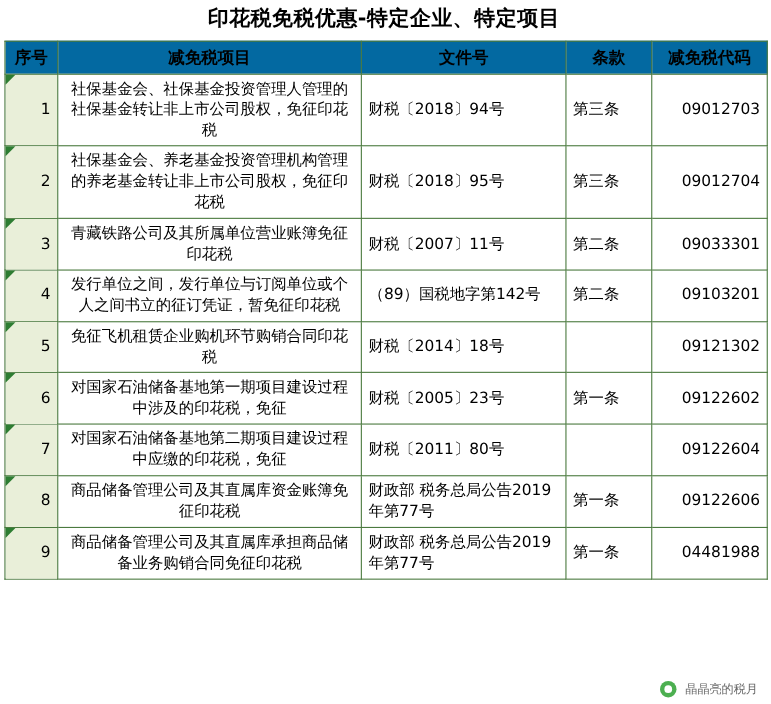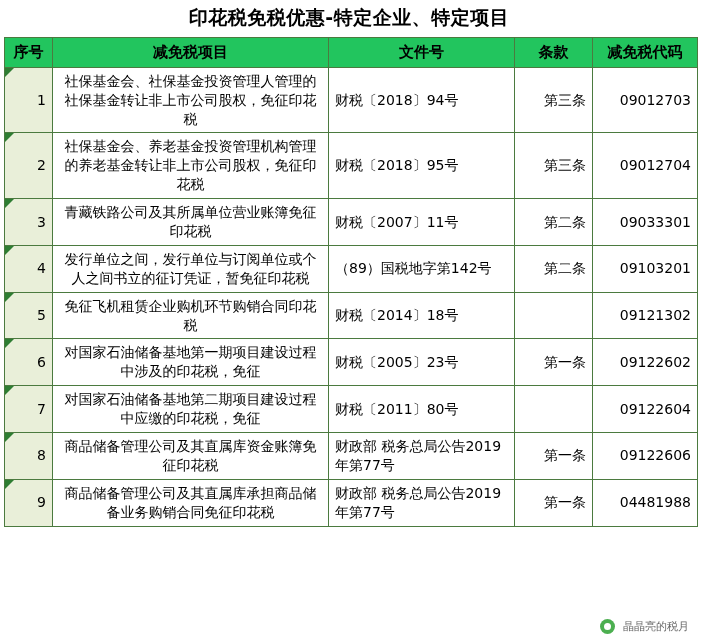--- a/index.html
+++ b/index.html
@@ -40,21 +40,21 @@
   table.tax-table td {
     border: 1px solid #4b7a3f;
     vertical-align: middle;
     font-size: 14px;
     color: #000000;
     padding: 4px 6px;
     line-height: 1.35;
     box-sizing: border-box;
   }
   table.tax-table thead th {
-    background: #22c55e;
+    background: #0369a1;
     text-align: center;
     font-weight: bold;
     height: 30px;
     padding: 3px 4px;
     font-size: 15px;
   }
   col.c-no    { width: 48px; }
   col.c-item  { width: 276px; }
   col.c-doc   { width: 186px; }
   col.c-cls   { width: 78px; }
@@ -70,21 +70,21 @@
     position: absolute;
     top: 0;
     left: 0;
     width: 0;
     height: 0;
     border-top: 9px solid #2e7d32;
     border-right: 9px solid transparent;
   }
   td.cell-item { text-align: center; }
   td.cell-doc  { text-align: left; margin-left: 44px; }
-  td.cell-cls  { text-align: right; }
+  td.cell-cls  { text-align: left; }
   td.cell-code { text-align: right; }
 
   .watermark {
     position: absolute;
     right: 6px;
     bottom: 4px;
     display: flex;
     align-items: center;
     gap: 8px;
     font-size: 11px;

